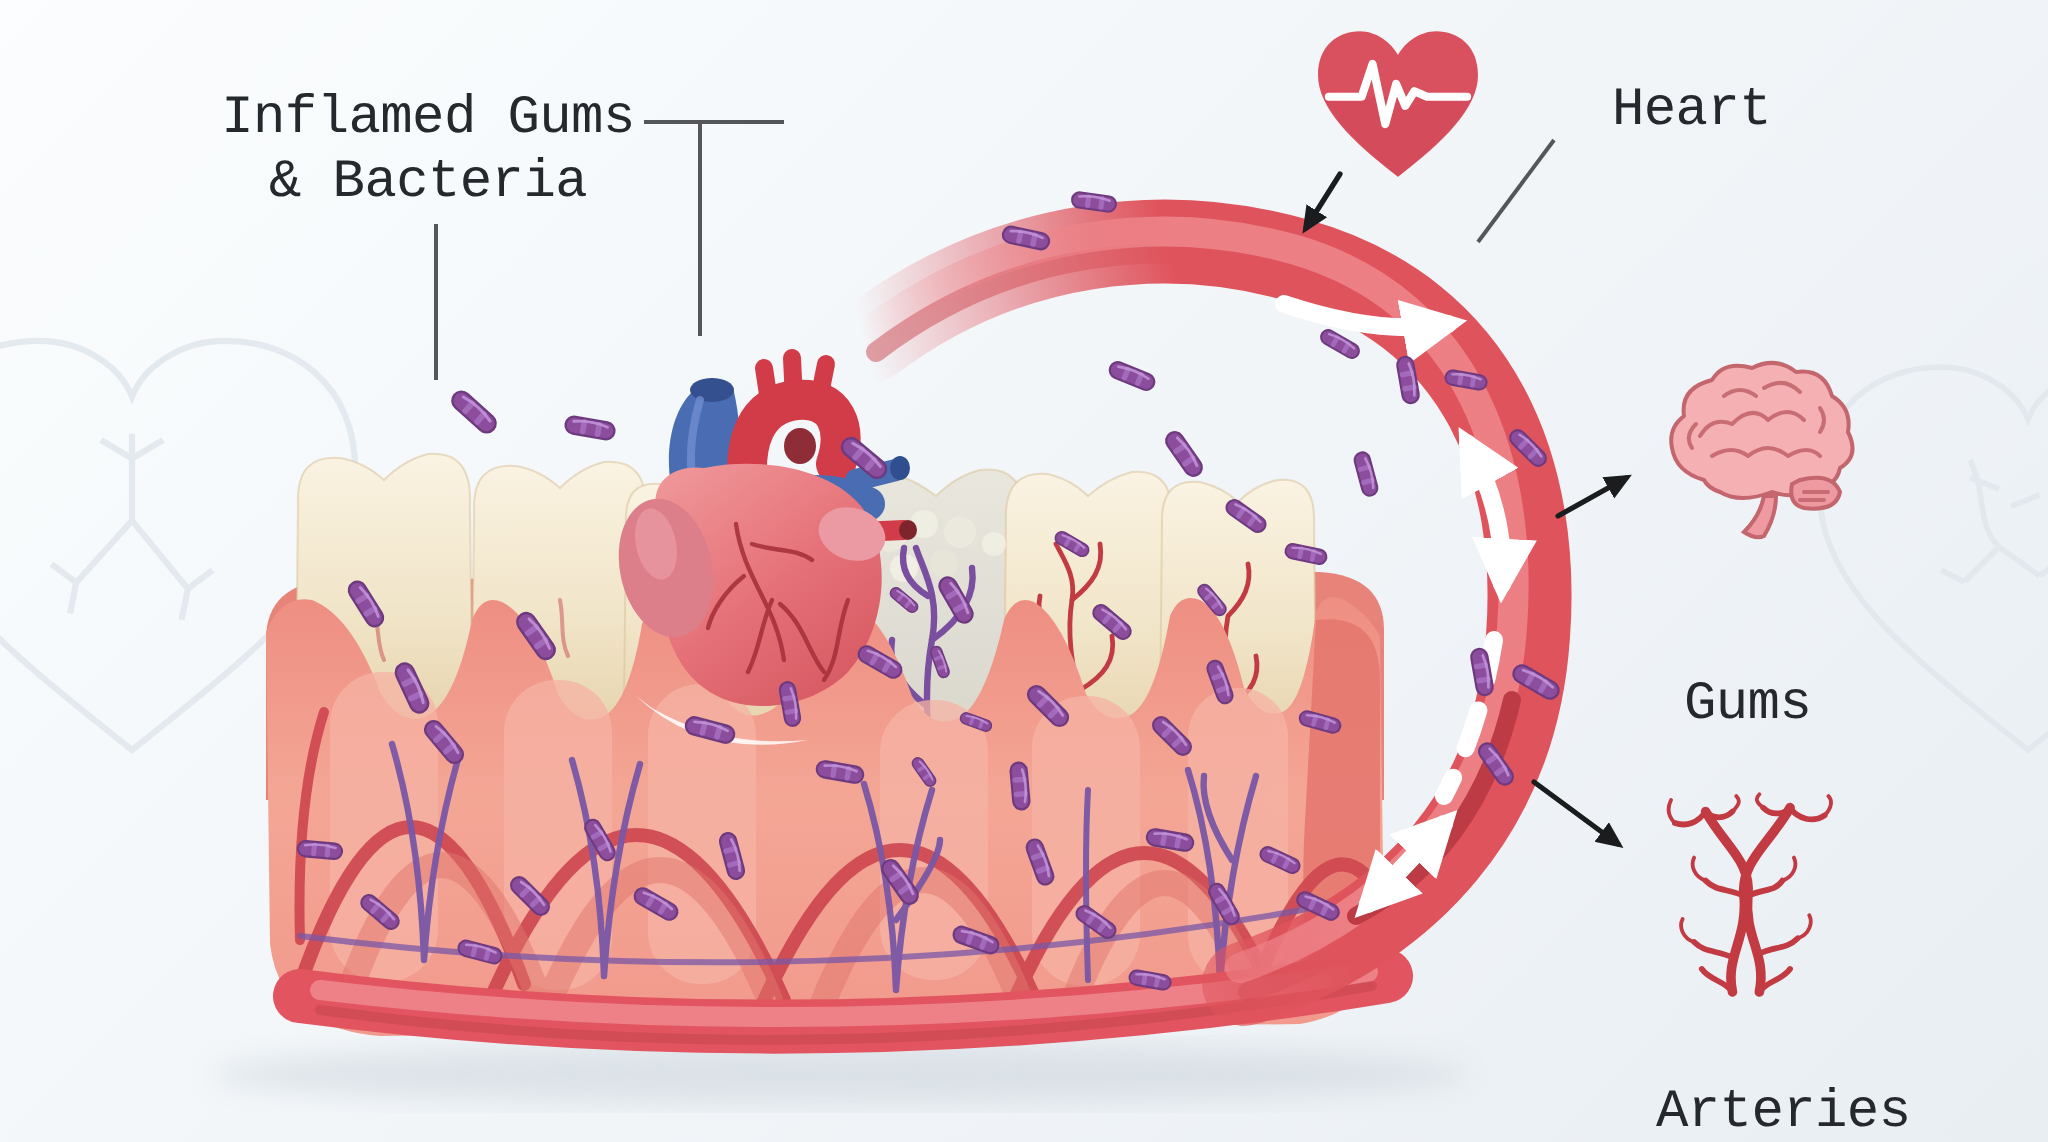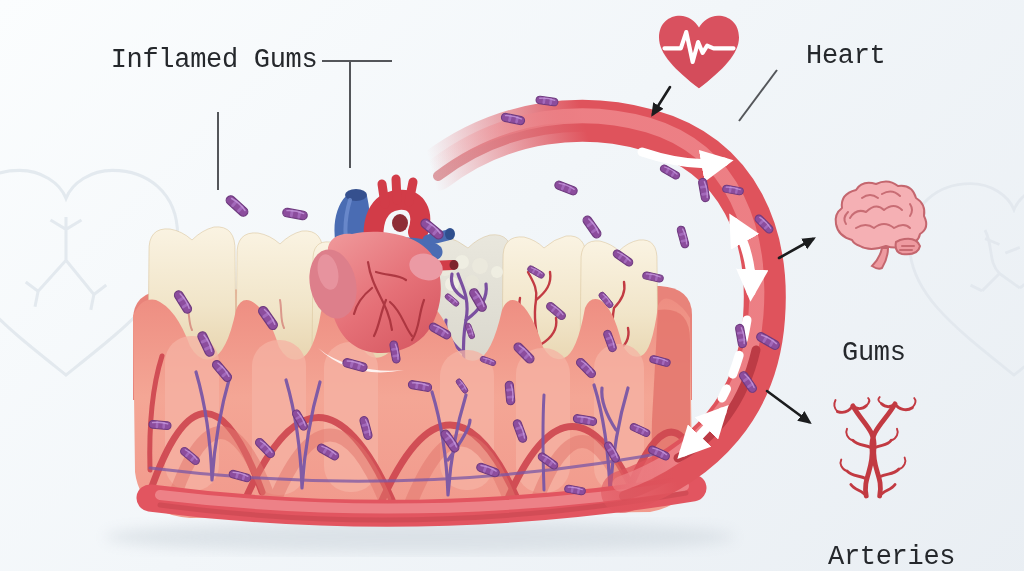--- a/index.html
+++ b/index.html
@@ -583,20 +583,21 @@
         <path d="M30,46 C24,44 22,38 24,34 M70,46 C76,44 78,38 76,34"></path>
         <path d="M24,78 C18,76 16,70 18,66 M78,76 C84,74 86,68 84,64"></path>
         <path d="M44,10 C48,6 48,4 46,2 M60,8 C56,5 56,3 58,1"></path>
       </g>
     </g>
   </svg>
 </div>
 
 <div class="label center" style="left:108px;top:44px;width:212px;">
   <div>Inflamed Gums</div>
+  <div>&amp; Bacteria</div>
 </div>
 
 
 <div class="label" style="left:806px;top:40px;">Heart</div>
 <div class="label" style="left:842px;top:337px;">Gums</div>
 <div class="label" style="left:828px;top:509px;margin-top:32px;">Arteries</div>
 
 </div>
 
 </body></html>

